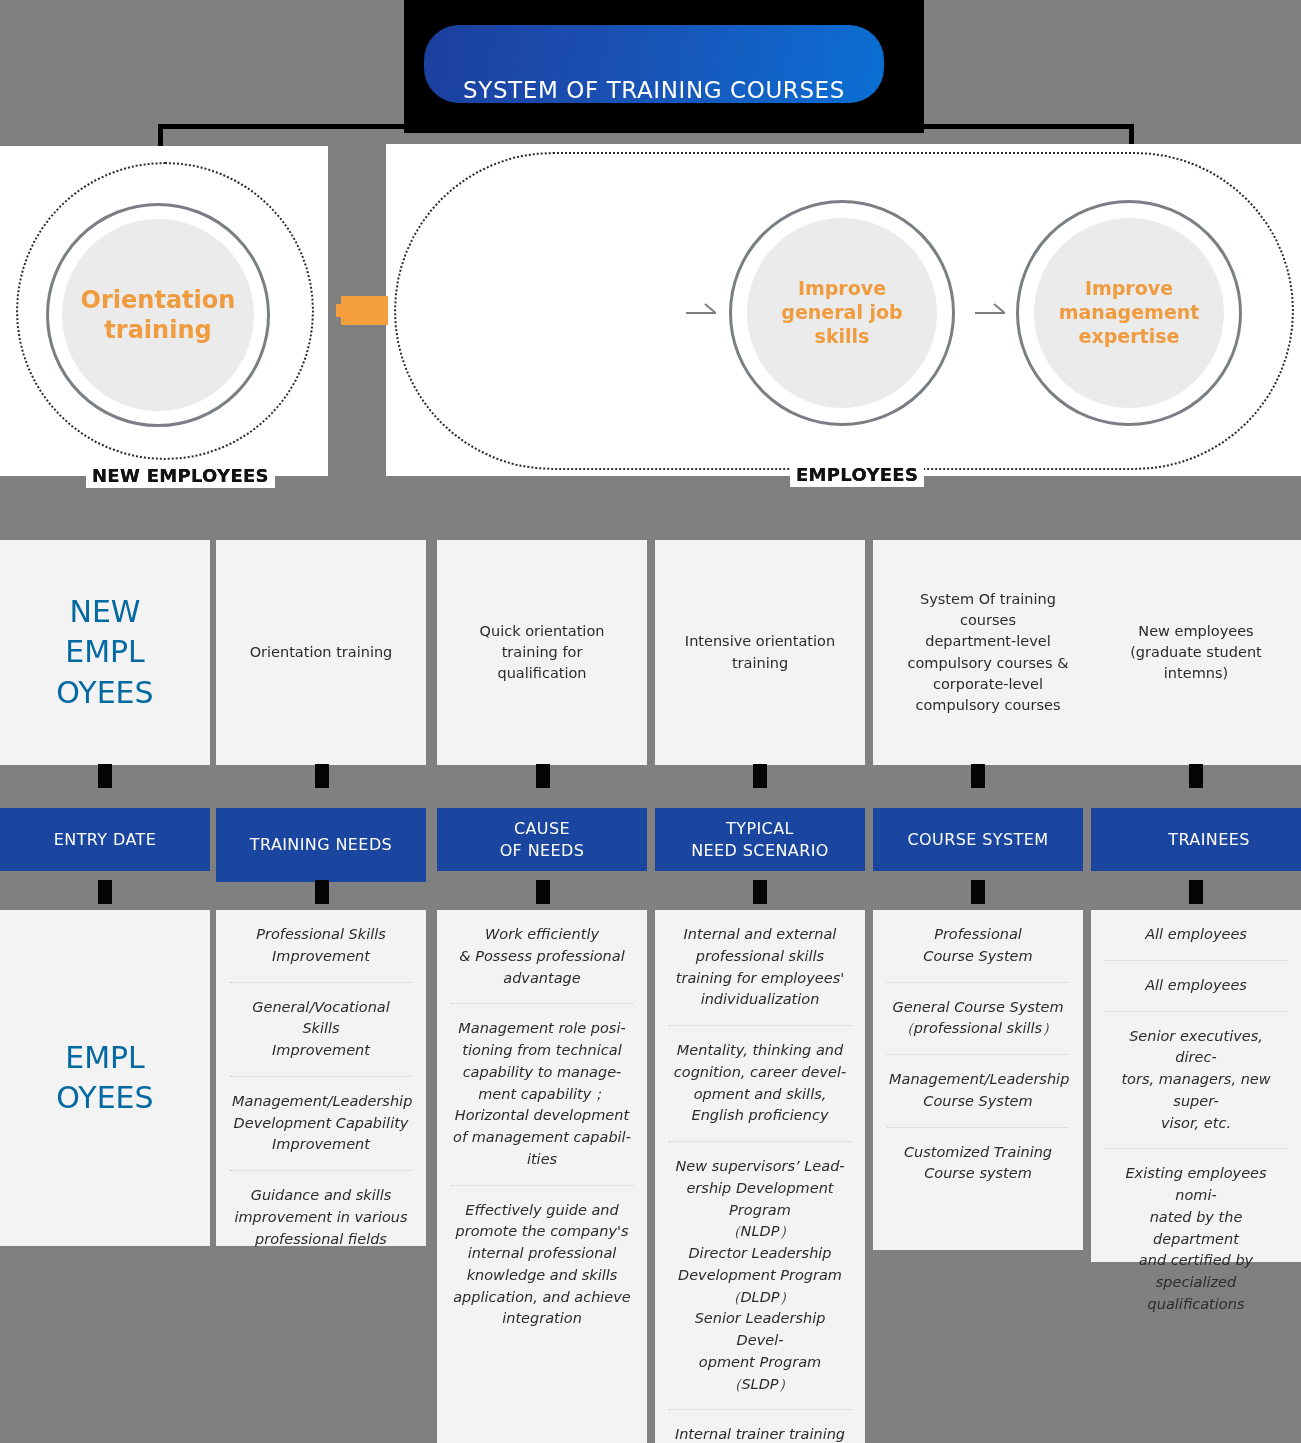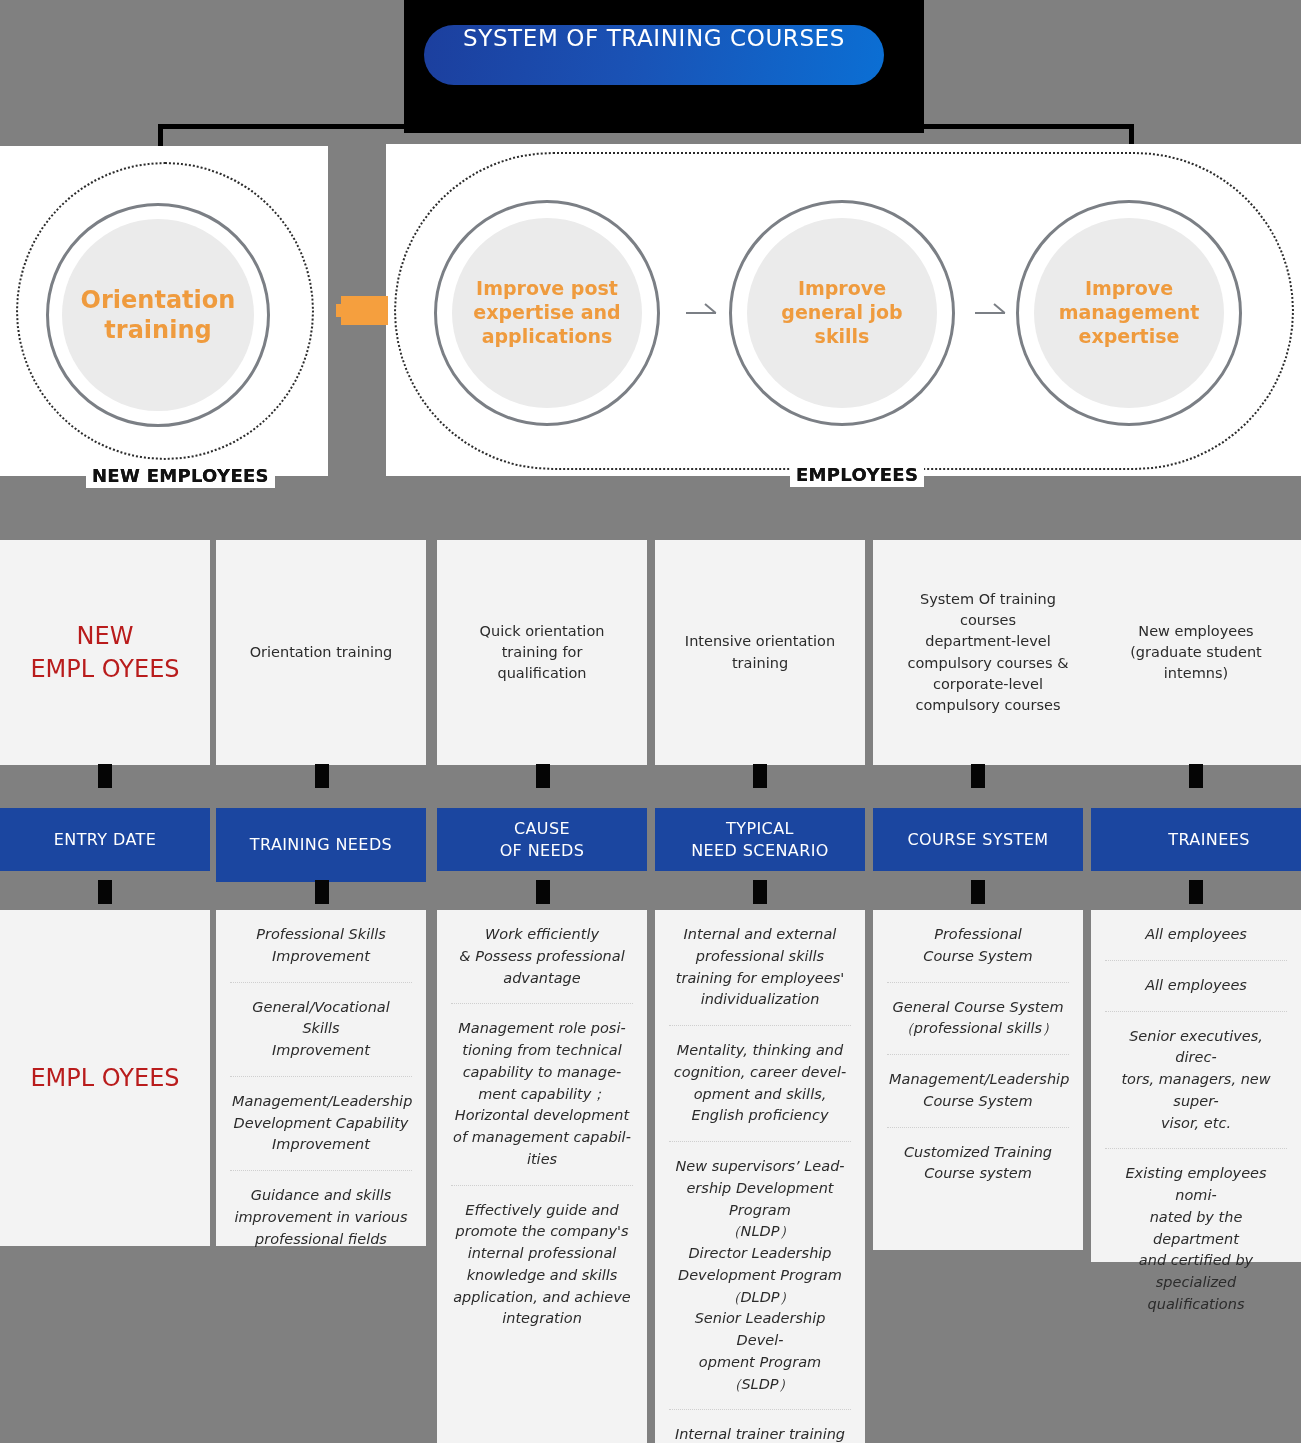--- a/index.html
+++ b/index.html
@@ -10,24 +10,24 @@
     overflow: hidden;
   }
   #root { position: relative; width: 1301px; height: 1443px; }
 
   
   .title-blackbox {
     position: absolute; left: 404px; top: 0; width: 520px; height: 133px;
     background: #000000;
   }
   .title-pill {
-    position: absolute; left: 424px; top: 25px; width: 460px; height: 60px;
+    position: absolute; left: 424px; top: 25px; width: 460px; height: 78px;
     border-radius: 35px;
     background: linear-gradient(100deg, #1c3f9e 0%, #1a52b5 45%, #0b6fd4 100%);
-    display: flex; align-items: flex-start; justify-content: center;
+    display: flex; align-items: flex-end; justify-content: center;
   }
   .title-pill span {
     color: #ffffff; font-size: 23px; letter-spacing: 0.6px; font-weight: 400;
     font-family: "DejaVu Sans", "Liberation Sans", sans-serif;
   }
 
   
   .conn { position: absolute; background: #000; }
   .conn-h-left  { left: 158px; top: 124px; width: 250px; height: 5px; }
   .conn-h-right { left: 920px; top: 124px; width: 214px; height: 5px; }
@@ -107,21 +107,21 @@
 
   
   .cell { position: absolute; background: #f3f3f3; }
   .cell-inner {
     width: 100%; height: 100%; display: flex; flex-direction: column;
     align-items: center; justify-content: center;
     text-align: center; color: #2b2b2b; font-size: 14.5px; line-height: 1.45;
     padding: 6px 12px;
     font-family: "DejaVu Sans", "Liberation Sans", sans-serif;
   }
-  .cell-inner.big { font-size: 24px; line-height: 1.35; color: #b91c1c; text-align: center; }
+  .cell-inner.big { font-size: 30px; line-height: 1.35; color: #0369a1; text-align: center; }
 
   .hdr {
     position: absolute; background: #1b46a0; color: #ffffff;
     display: flex; align-items: center; justify-content: center; text-align: center;
     font-size: 16px; line-height: 1.35; letter-spacing: 0.4px;
     font-family: "DejaVu Sans", "Liberation Sans", sans-serif;
   }
 
   .tick { position: absolute; width: 14px; height: 24px; background: #050505; }
 
@@ -152,25 +152,20 @@
 
   <div class="panel panel-left"></div>
   <div class="panel panel-right"></div>
 
   <div class="dotted-circle"></div>
   <div class="dotted-rrect"></div>
 
   <div class="ring ring-1">
     <div class="inner">
       <span class="nl">Orientation<br>training</span>
-    </div>
-  </div>
-  <div class="ring ring-2">
-    <div class="inner">
-      <span class="nl">Improve post<br>expertise and<br>applications</span>
     </div>
   </div>
   <div class="ring ring-3">
     <div class="inner">
       <span class="nl">Improve<br>general job<br>skills</span>
     </div>
   </div>
   <div class="ring ring-4">
     <div class="inner">
       <span class="nl">Improve<br>management<br>expertise</span>

